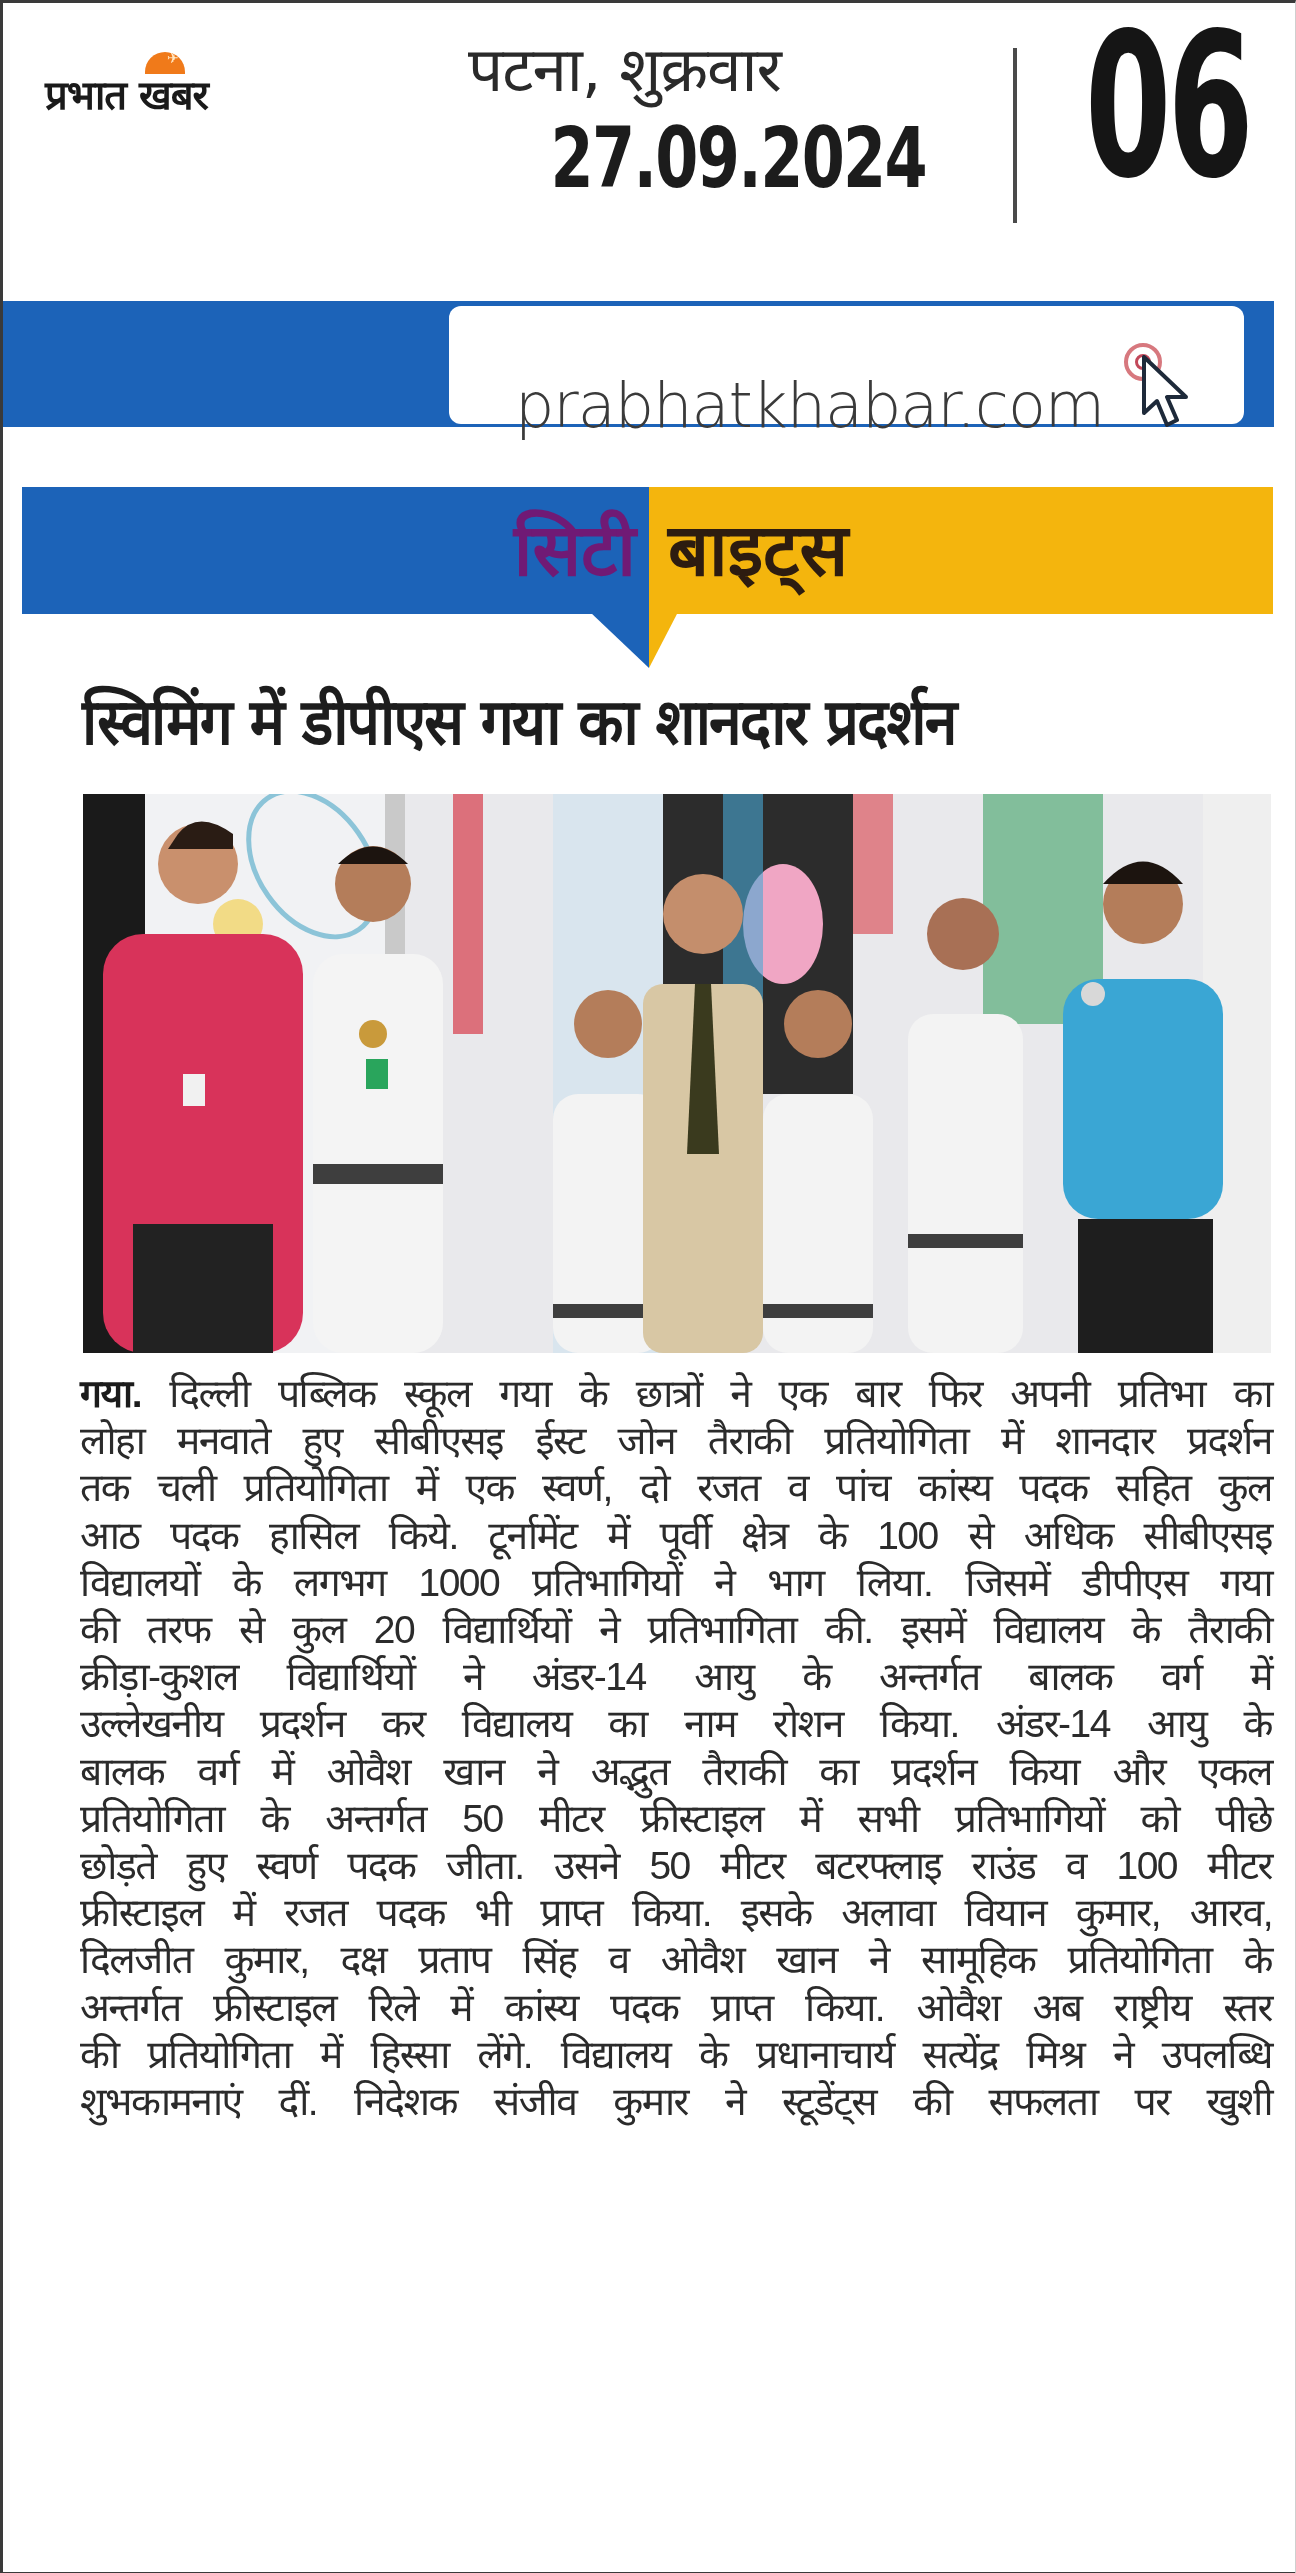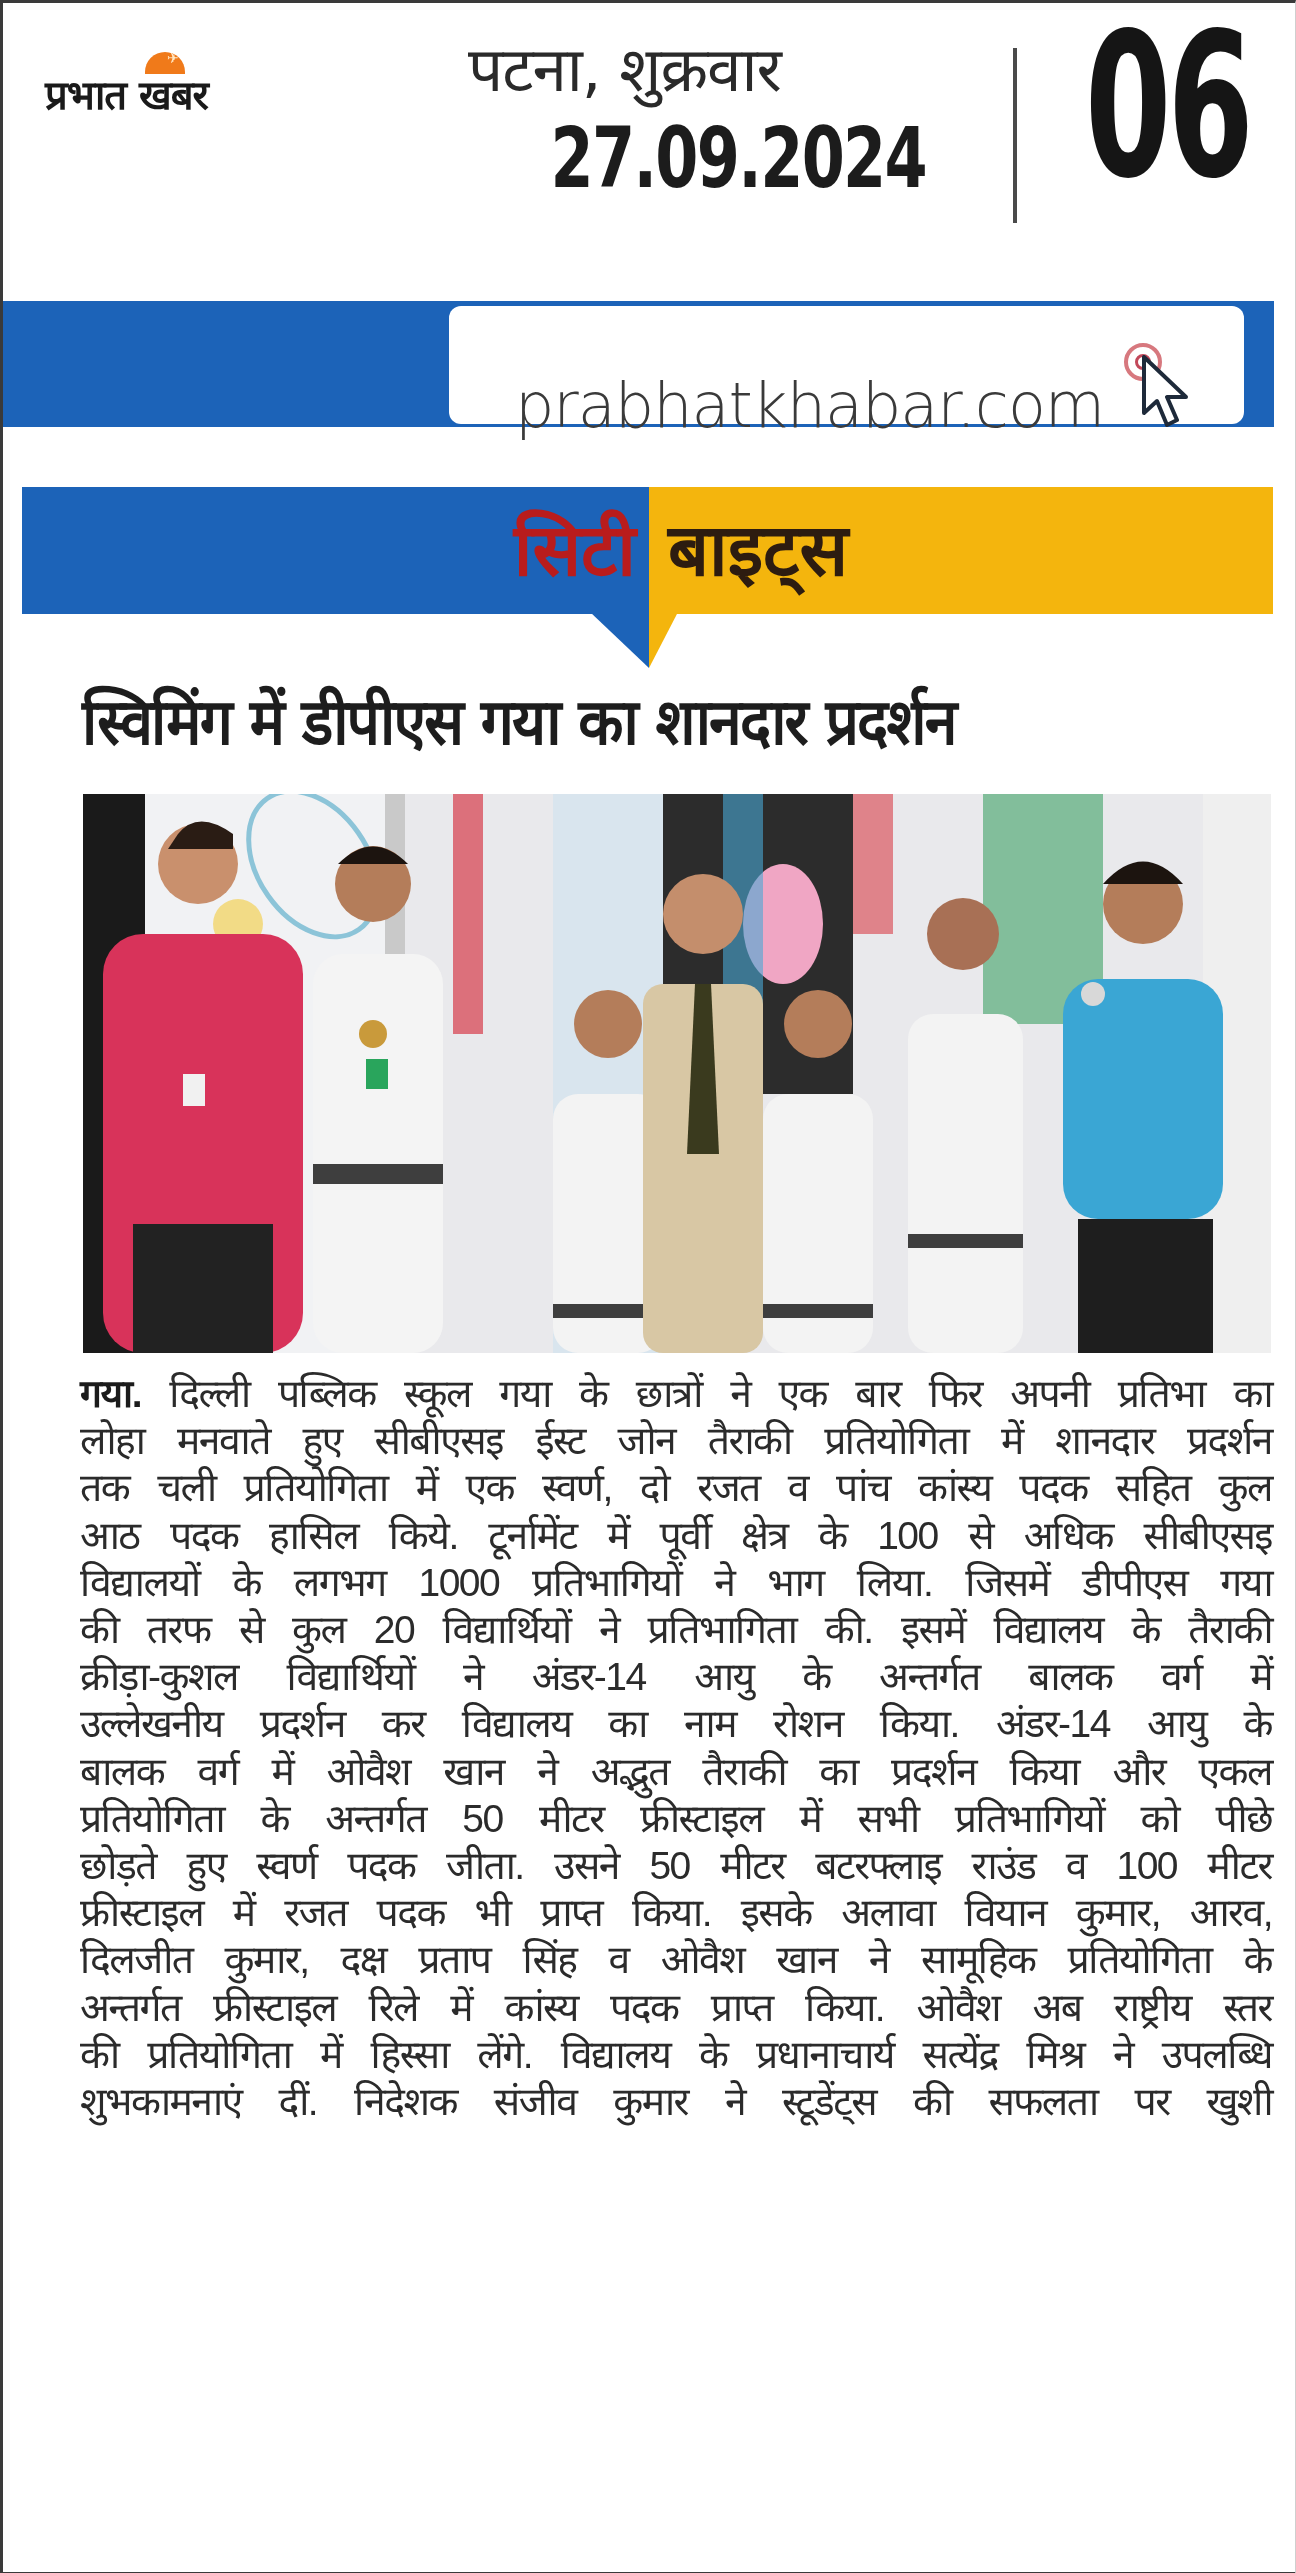--- a/index.html
+++ b/index.html
@@ -78,21 +78,21 @@
       position: absolute; left: 22px; top: 487px; width: 627px; height: 127px;
       background: #1c63b8;
     }
     .sec-yellow {
       position: absolute; left: 649px; top: 487px; width: 624px; height: 127px;
       background: #f4b50d;
     }
     .sec-tail { position: absolute; left: 590px; top: 612px; width: 100px; height: 56px; }
     .sec-city {
       position: absolute; right: 660px; top: 500px; font-size: 72px; font-weight: bold;
-      color: #b91c1c; line-height: 100px; font-family: "DejaVu Sans", sans-serif;
+      color: #701a75; line-height: 100px; font-family: "DejaVu Sans", sans-serif;
     }
     .sec-bites {
       position: absolute; left: 668px; top: 500px; font-size: 72px; font-weight: bold;
       color: #2d1c10; line-height: 100px; font-family: "DejaVu Sans", sans-serif;
     }
 
     
     .headline {
       position: absolute; left: 82px; top: 672px; font-size: 64px; font-weight: bold;
       color: #1d1d1d; white-space: nowrap; line-height: 100px;

